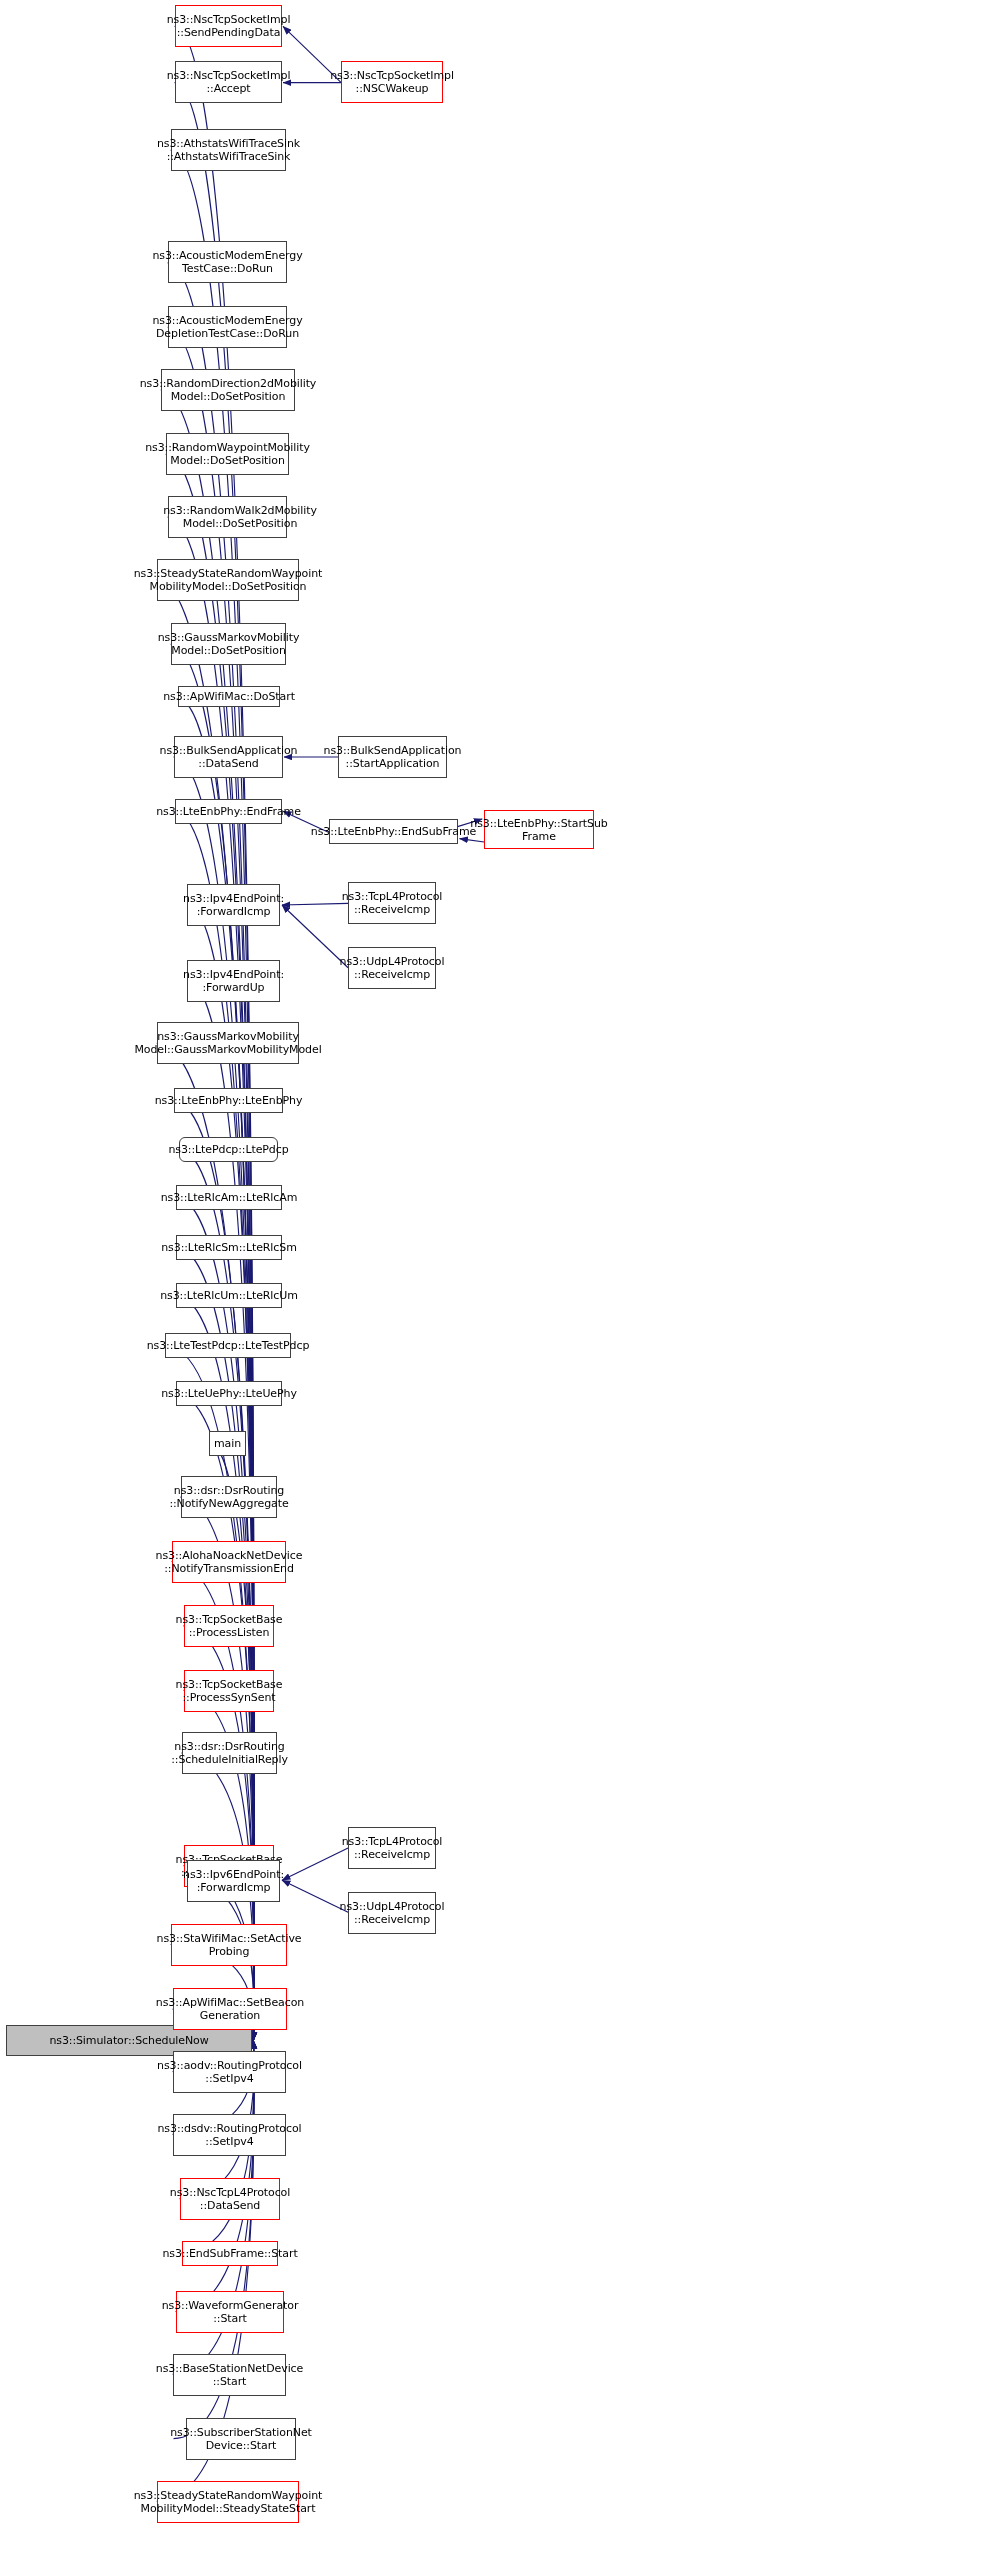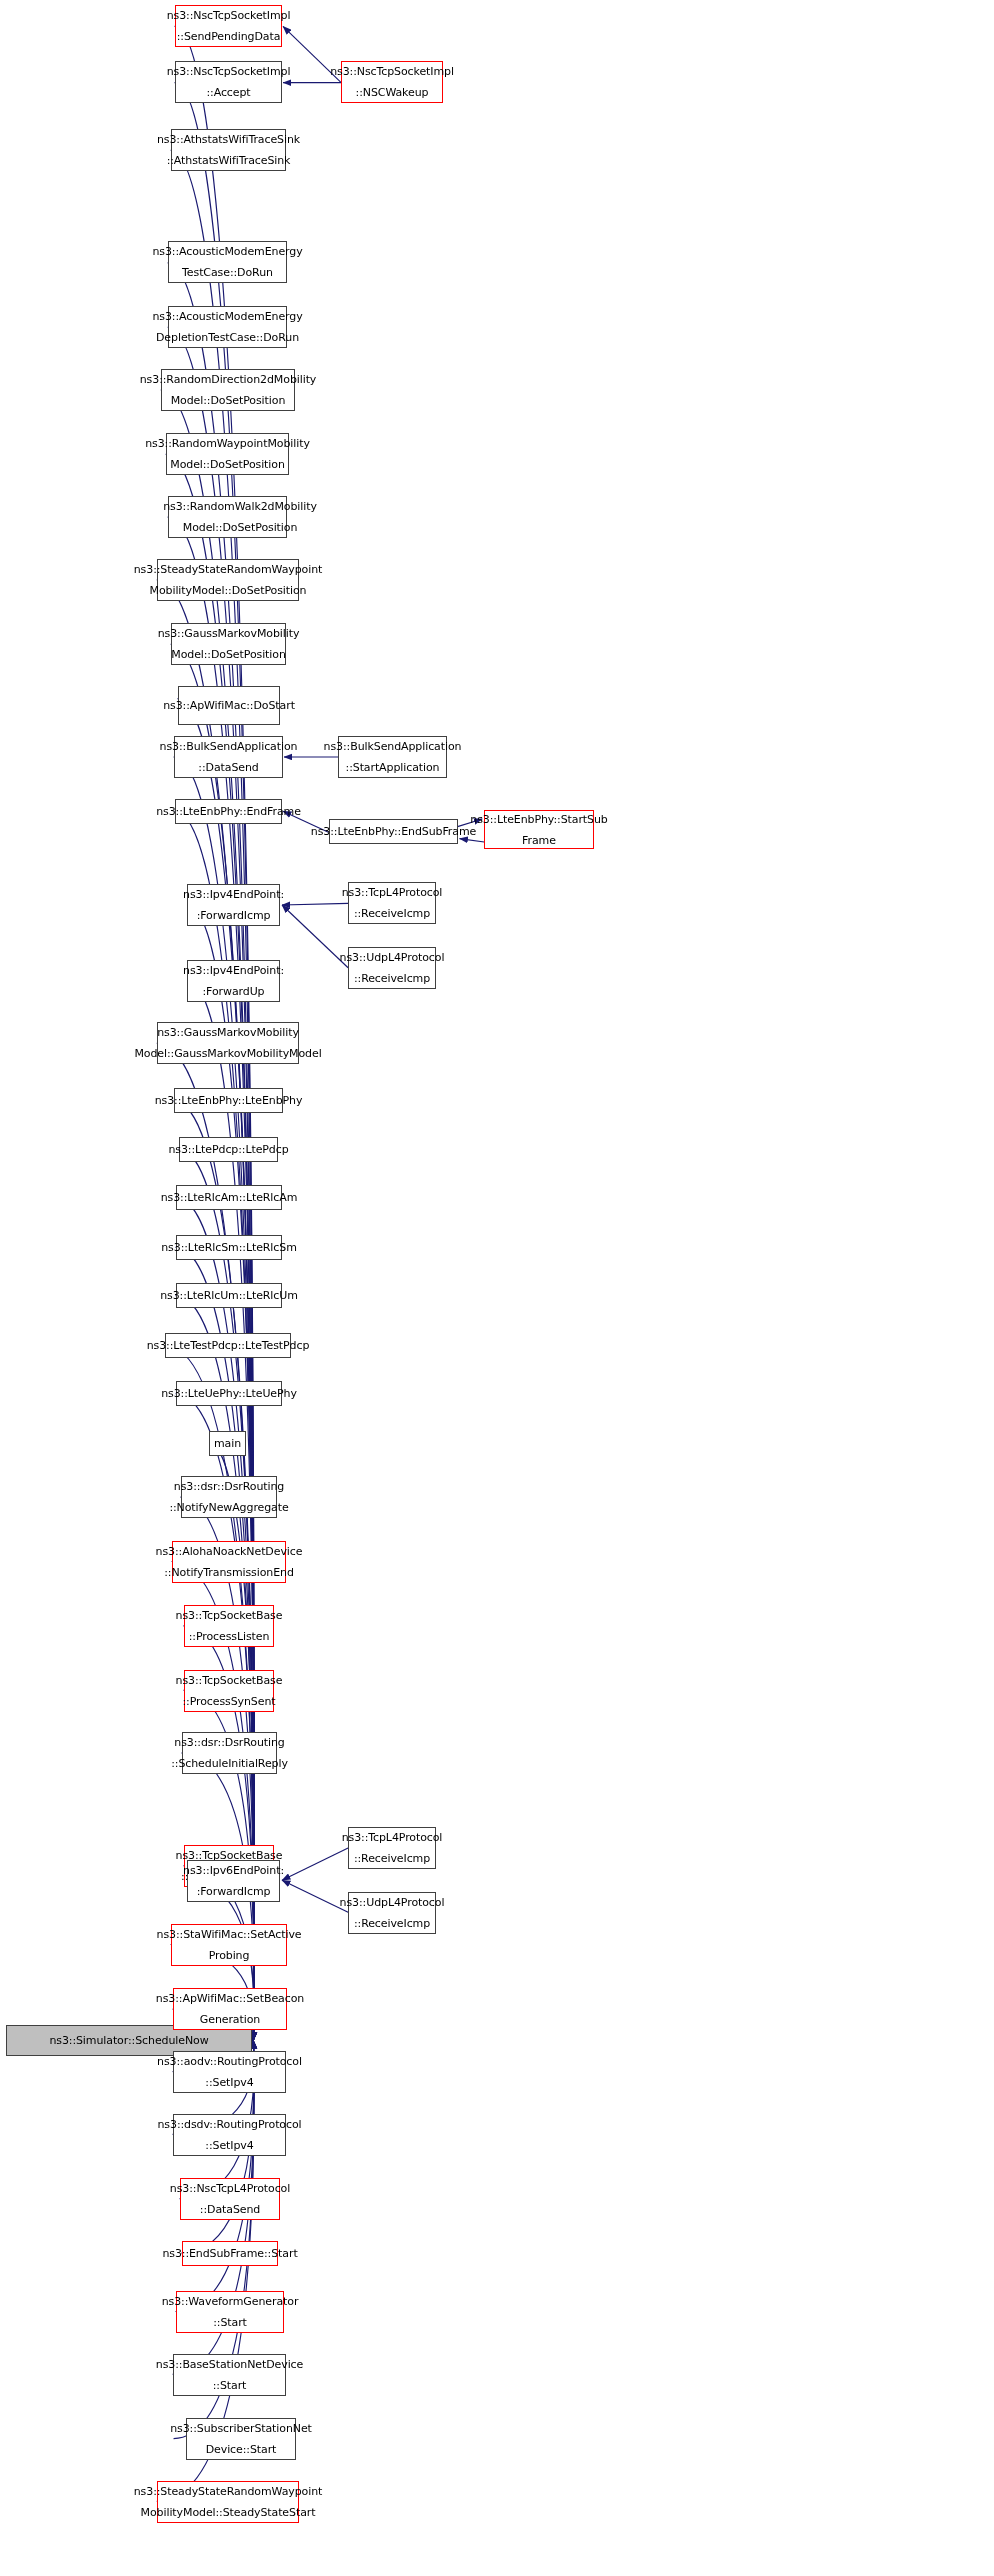--- a/index.html
+++ b/index.html
@@ -26,21 +26,21 @@
     position: absolute;
     box-sizing: border-box;
     display: flex;
     align-items: center;
     justify-content: center;
     text-align: center;
     background: #ffffff;
     border: 1px solid #404040;
     color: #000000;
     font-size: 11px;
-    line-height: 21px;
+    line-height: 13px;
     letter-spacing: -0.1px;
     white-space: pre-line;
     z-index: 2;
     padding: 0 2px;
   }
   .node.red {
     border-color: #ff0000;
   }
   .node.current {
     background: #bfbfbf;
@@ -128,41 +128,41 @@
       <div class="node" style="left: 161px; top: 369px; width: 134px; height: 42px;"><span>ns3::RandomDirection2dMobility
 Model::DoSetPosition</span></div>
       <div class="node" style="left: 166px; top: 433px; width: 123px; height: 42px;"><span>ns3::RandomWaypointMobility
 Model::DoSetPosition</span></div>
       <div class="node" style="left: 168px; top: 496px; width: 119px; height: 42px; padding-left: 27px;"><span>ns3::RandomWalk2dMobility
 Model::DoSetPosition</span></div>
       <div class="node" style="left: 157px; top: 559px; width: 142px; height: 42px;"><span>ns3::SteadyStateRandomWaypoint
 MobilityModel::DoSetPosition</span></div>
       <div class="node" style="left: 171px; top: 623px; width: 115px; height: 42px;"><span>ns3::GaussMarkovMobility
 Model::DoSetPosition</span></div>
-      <div class="node" style="left: 178px; top: 686px; width: 102px; height: 39px;"><span>ns3::ApWifiMac::DoStart</span></div>
+      <div class="node" style="left: 178px; top: 686px; width: 102px; height: 21px;"><span>ns3::ApWifiMac::DoStart</span></div>
       <div class="node" style="left: 174px; top: 736px; width: 109px; height: 42px;"><span>ns3::BulkSendApplication
 ::DataSend</span></div>
       <div class="node" style="left: 338px; top: 736px; width: 109px; height: 42px;"><span>ns3::BulkSendApplication
 ::StartApplication</span></div>
       <div class="node" style="left: 175px; top: 799px; width: 107px; height: 25px;"><span>ns3::LteEnbPhy::EndFrame</span></div>
       <div class="node" style="left: 329px; top: 819px; width: 129px; height: 25px;"><span>ns3::LteEnbPhy::EndSubFrame</span></div>
       <div class="node red" style="left: 484px; top: 810px; width: 110px; height: 39px;"><span>ns3::LteEnbPhy::StartSub
 Frame</span></div>
       <div class="node" style="left: 187px; top: 884px; width: 93px; height: 42px;"><span>ns3::Ipv4EndPoint:
 :ForwardIcmp</span></div>
       <div class="node" style="left: 348px; top: 882px; width: 88px; height: 42px;"><span>ns3::TcpL4Protocol
 ::ReceiveIcmp</span></div>
       <div class="node" style="left: 348px; top: 947px; width: 88px; height: 42px;"><span>ns3::UdpL4Protocol
 ::ReceiveIcmp</span></div>
       <div class="node" style="left: 187px; top: 960px; width: 93px; height: 42px;"><span>ns3::Ipv4EndPoint:
 :ForwardUp</span></div>
       <div class="node" style="left: 157px; top: 1022px; width: 142px; height: 42px;"><span>ns3::GaussMarkovMobility
 Model::GaussMarkovMobilityModel</span></div>
       <div class="node" style="left: 174px; top: 1088px; width: 109px; height: 25px;"><span>ns3::LteEnbPhy::LteEnbPhy</span></div>
-      <div class="node" style="left: 179px; top: 1137px; width: 99px; height: 25px;"><span>ns3::LtePdcp::LtePdcp</span></div>
+      <div class="node" style="left: 179px; top: 1137px; width: 99px; height: 25px; border-radius: 6px;"><span>ns3::LtePdcp::LtePdcp</span></div>
       <div class="node" style="left: 176px; top: 1185px; width: 106px; height: 25px;"><span>ns3::LteRlcAm::LteRlcAm</span></div>
       <div class="node" style="left: 176px; top: 1235px; width: 106px; height: 25px;"><span>ns3::LteRlcSm::LteRlcSm</span></div>
       <div class="node" style="left: 176px; top: 1283px; width: 106px; height: 25px;"><span>ns3::LteRlcUm::LteRlcUm</span></div>
       <div class="node" style="left: 165px; top: 1333px; width: 126px; height: 25px;"><span>ns3::LteTestPdcp::LteTestPdcp</span></div>
       <div class="node" style="left: 176px; top: 1381px; width: 106px; height: 25px;"><span>ns3::LteUePhy::LteUePhy</span></div>
       <div class="node" style="left: 209px; top: 1431px; width: 37px; height: 25px;"><span>main</span></div>
       <div class="node" style="left: 181px; top: 1476px; width: 96px; height: 42px;"><span>ns3::dsr::DsrRouting
 ::NotifyNewAggregate</span></div>
       <div class="node red" style="left: 172px; top: 1541px; width: 114px; height: 42px;"><span>ns3::AlohaNoackNetDevice
 ::NotifyTransmissionEnd</span></div>

